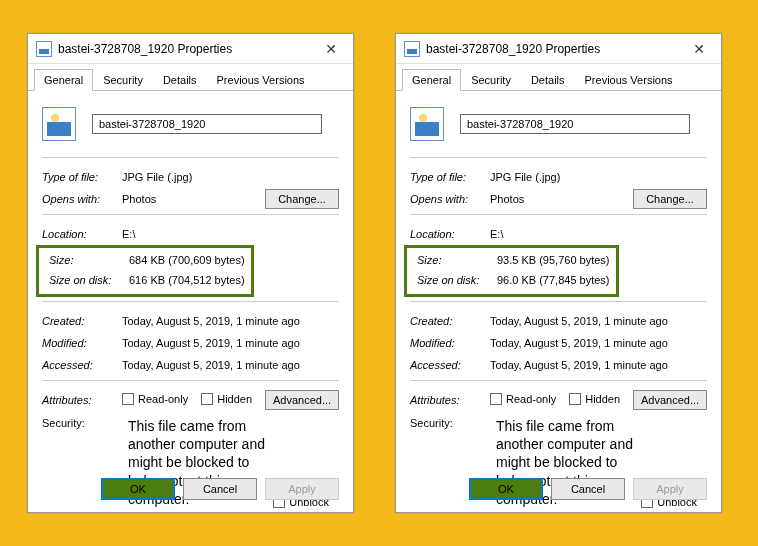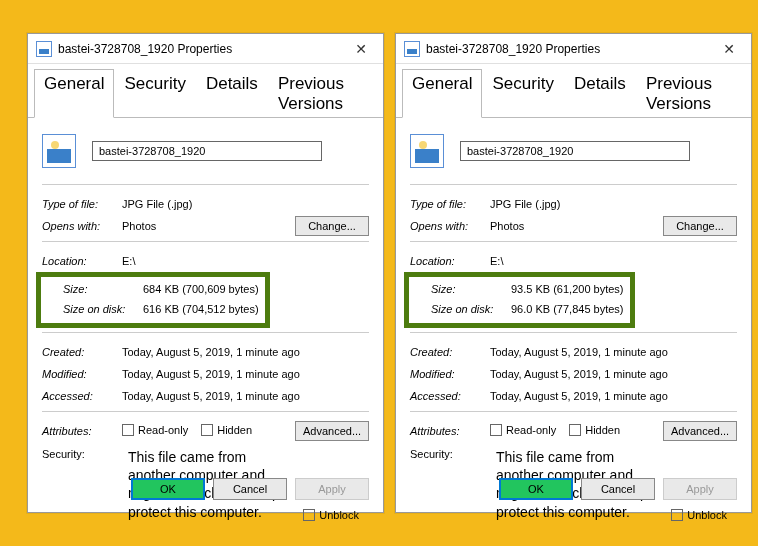--- a/index.html
+++ b/index.html
@@ -9,21 +9,21 @@
     width: 758px;
     height: 546px;
     background: #f4b91a;
     font-family: "Segoe UI", Tahoma, sans-serif;
     font-size: 11px;
     color: #000;
     position: relative;
   }
   .dialog {
     position: absolute;
-    width: 357px;
+    width: 327px;
     height: 480px;
     background: #fff;
     border: 1px solid #999;
     box-shadow: 0 0 0 1px rgba(0,0,0,0.05);
   }
   .dialog.left { left: 27px; top: 33px; }
   .dialog.right { left: 395px; top: 33px; }
 
   .titlebar {
     height: 30px;
@@ -52,21 +52,21 @@
     font-size: 14px;
     color: #333;
     cursor: pointer;
   }
 
   .tabs {
     display: flex;
     padding: 4px 6px 0 6px;
     border-bottom: 1px solid #bbb;
     gap: 0;
-    font-size: 17px;
+    font-size: 11px;
   }
   .tab {
     padding: 4px 9px;
     border: 1px solid transparent;
     border-bottom: none;
     position: relative;
     top: 1px;
     cursor: pointer;
   }
   .tab.active {
@@ -142,30 +142,30 @@
     padding: 3px 2px;
     border: 1px solid #888;
     background: #e9e9e9;
     font-family: inherit;
     font-size: 11px;
     cursor: pointer;
     text-align: center;
   }
   .btn.primary {
     border: 2px solid #0078d4;
-    background: #22c55e;
+    background: #4d7c0f;
   }
   .btn.disabled {
     color: #999;
     border-color: #ccc;
   }
 
   .highlight-box {
-    border: 5px solid #4d7c0f;
-    padding: 2px 6px 4px 22px;
+    border: 3px solid #4d7c0f;
+    padding: 2px 6px 4px 10px;
     display: inline-block;
     margin-left: -6px;
   }
   .highlight-box .row { min-height: 20px; }
 
   .chk-wrap {
     display: inline-flex;
     align-items: flex-end;
     gap: 4px;
     margin-right: 10px;
@@ -308,21 +308,21 @@
       <button class="btn">Change...</button>
     </div>
     <hr class="sep">
     <div class="row">
       <div class="label">Location:</div>
       <div class="value">E:\</div>
     </div>
     <div class="highlight-box">
       <div class="row">
         <div class="label">Size:</div>
-        <div class="value">93.5 KB (61,200 bytes)</div>
+        <div class="value">93.5 KB (95,760 bytes)</div>
       </div>
       <div class="row">
         <div class="label">Size on disk:</div>
         <div class="value">96.0 KB (77,845 bytes)</div>
       </div>
     </div>
     <hr class="sep">
     <div class="row">
       <div class="label">Created:</div>
       <div class="value">Today, August 5, 2019, 1 minute ago</div>

